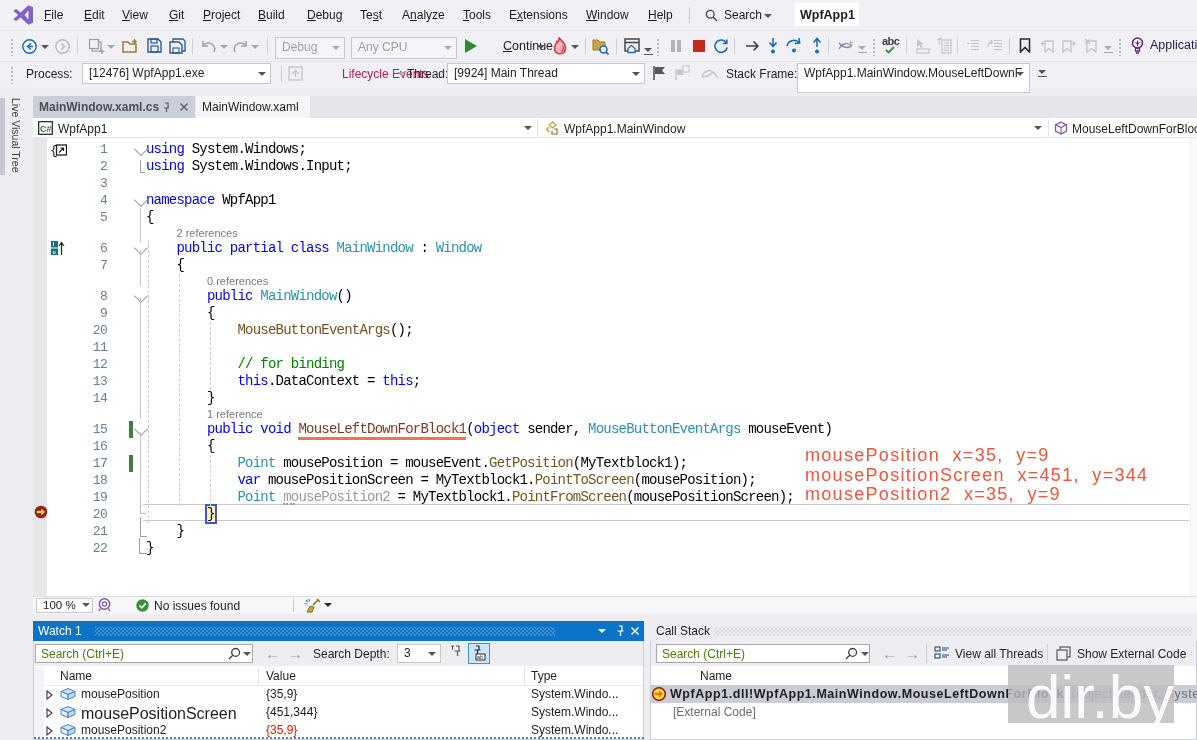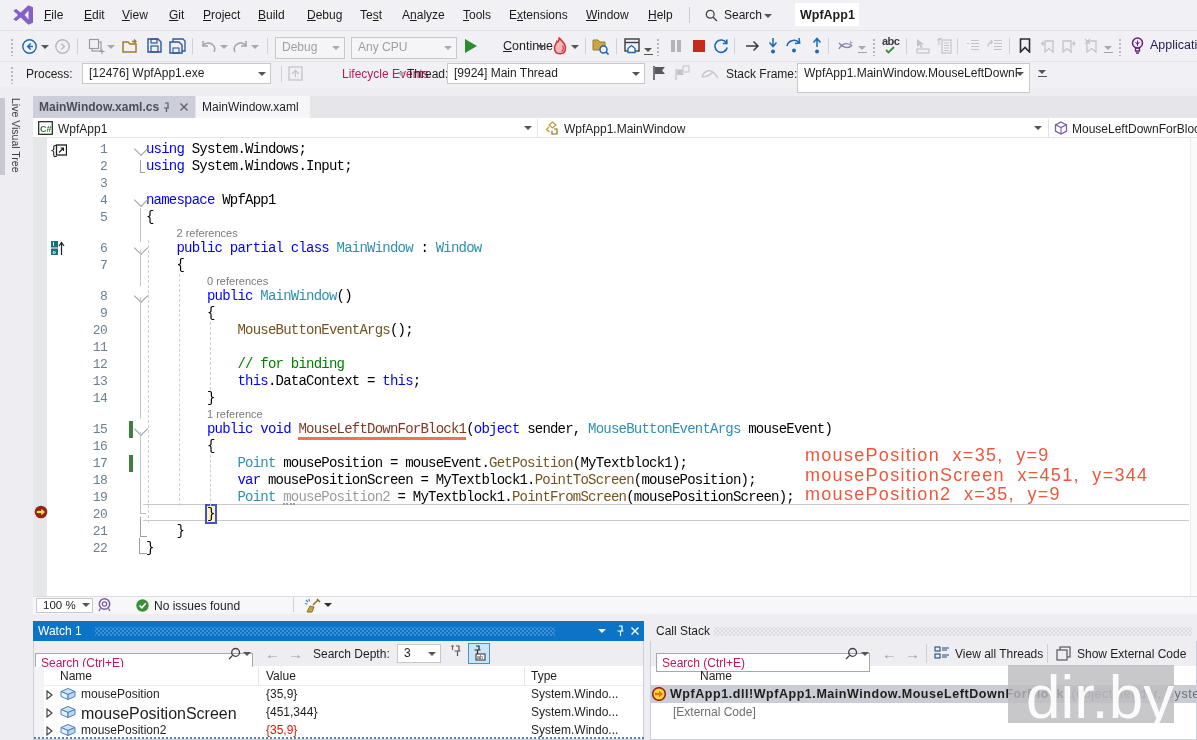--- a/index.html
+++ b/index.html
@@ -17,21 +17,21 @@
 .mi u{text-decoration:underline;}
 .cl{position:absolute;height:17px;line-height:17px;font-family:"Liberation Mono",monospace;
   font-size:14px;letter-spacing:-0.78px;white-space:pre;color:#000;}
 .lens{position:absolute;height:14px;line-height:14px;font-size:11px;color:#7a7a7a;font-family:"Liberation Sans",sans-serif;letter-spacing:0;}
 .k{color:#0000ff;}.t{color:#2b91af;}.m{color:#74531f;}.c{color:#008000;}.gi{color:#9b9b9b;}
 .lnum{position:absolute;width:22px;text-align:right;height:17px;line-height:17px;
  font-family:"Liberation Mono",monospace;font-size:13px;letter-spacing:-0.7px;color:#6b8191;}
 .ann{position:absolute;font-size:18px;line-height:18px;color:#f0563c;white-space:pre;letter-spacing:1.3px;}
 .chev{position:absolute;width:9px;height:9px;border-right:1.5px solid #9aa0a6;border-bottom:1.5px solid #9aa0a6;transform:rotate(45deg);}
 .guide{position:absolute;width:1px;border-left:1px dashed #cfcfcf;}
-.srch{position:absolute;background:#fff;border:1px solid #a8a8a8;box-sizing:border-box;color:#be185d;margin-top:9px;}
+.srch{position:absolute;background:#fff;border:1px solid #a8a8a8;box-sizing:border-box;color:#4d7c0f;}
 .arr{position:absolute;font-size:15px;color:#9b9fa5;}
 svg{display:block;}
 </style>
 </head>
 <body>
 <div id="app">
 
 <div class="abs" style="left:0;top:0;width:1197px;height:30px;background:#f1f1f5;"></div>
 
 <svg class="abs" style="left:12px;top:4px;" width="22" height="22" viewBox="0 0 22 22">

